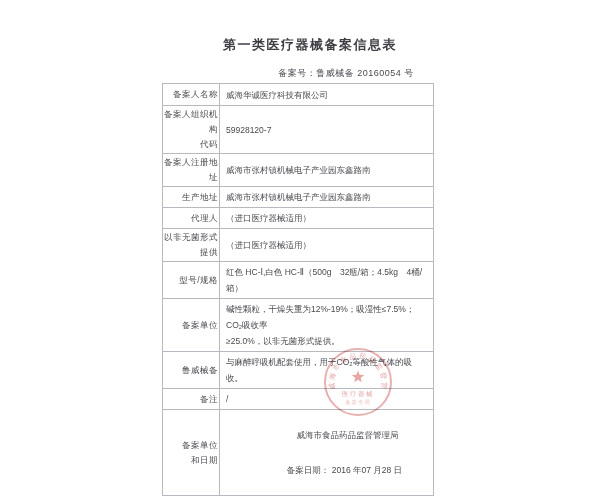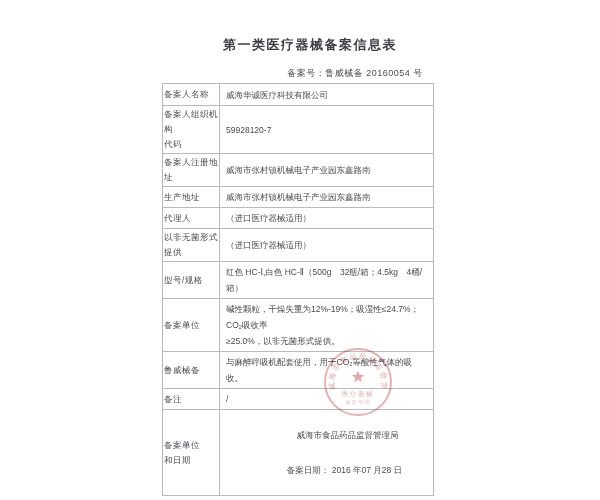--- a/index.html
+++ b/index.html
@@ -6,35 +6,35 @@
   body{
     width:600px;height:500px;position:relative;background:#ffffff;overflow:hidden;
     font-family:"Liberation Sans","DejaVu Sans",sans-serif;
     -webkit-font-smoothing:antialiased;
   }
   .doc-title{
     position:absolute;top:36px;left:10px;width:600px;text-align:center;
     font-size:13px;font-weight:bold;color:#3e3e45;letter-spacing:1.5px;
   }
   .record-line{
-    position:absolute;top:67px;left:255px;width:200px;text-align:center;
+    position:absolute;top:67px;left:246px;width:200px;text-align:center;
     font-size:9px;color:#4a4a52;letter-spacing:0.5px;
   }
   table.form-table{
     position:absolute;left:162px;top:83px;
     border-collapse:collapse;table-layout:fixed;width:271px;
     background:#fff;
   }
   table.form-table td{
     border:1px solid #b6bac0;
     font-size:8.5px;color:#4a4a50;
     overflow:hidden;
   }
   td.lbl{
-    width:57px;text-align:left;vertical-align:middle;
+    width:57px;text-align:right;vertical-align:middle;
     white-space:pre-line;line-height:15px;letter-spacing:0.5px;margin-top:42px;
   }
   td.val{
     padding:2px 6px;vertical-align:middle;
     white-space:pre-line;line-height:16px;
   }
   .unit-line{ text-align:center;padding-left:42px;line-height:14px; }
   .date-line{ text-align:center;padding-left:36px;line-height:14px;margin-top:5px; }
   .seal{
     position:absolute;left:322px;top:346px;width:72px;height:72px;
@@ -78,21 +78,21 @@
   <tr style="height:22px">
     <td class="lbl">以非无菌形式提供</td>
     <td class="val">（进口医疗器械适用）</td>
   </tr>
   <tr style="height:30px">
     <td class="lbl">型号/规格</td>
     <td class="val">红色 HC-Ⅰ,白色 HC-Ⅱ（500g　32瓶/箱；4.5kg　4桶/箱）</td>
   </tr>
   <tr style="height:39px">
     <td class="lbl">备案单位</td>
-    <td class="val">碱性颗粒，干燥失重为12%-19%；吸湿性≤24.7%；CO₂吸收率
+    <td class="val">碱性颗粒，干燥失重为12%-19%；吸湿性≤7.5%；CO₂吸收率
 ≥25.0%，以非无菌形式提供。</td>
   </tr>
   <tr style="height:25px">
     <td class="lbl">鲁威械备</td>
     <td class="val">与麻醉呼吸机配套使用，用于CO₂等酸性气体的吸收。</td>
   </tr>
   <tr style="height:20px">
     <td class="lbl">备注</td>
     <td class="val">/</td>
   </tr>

